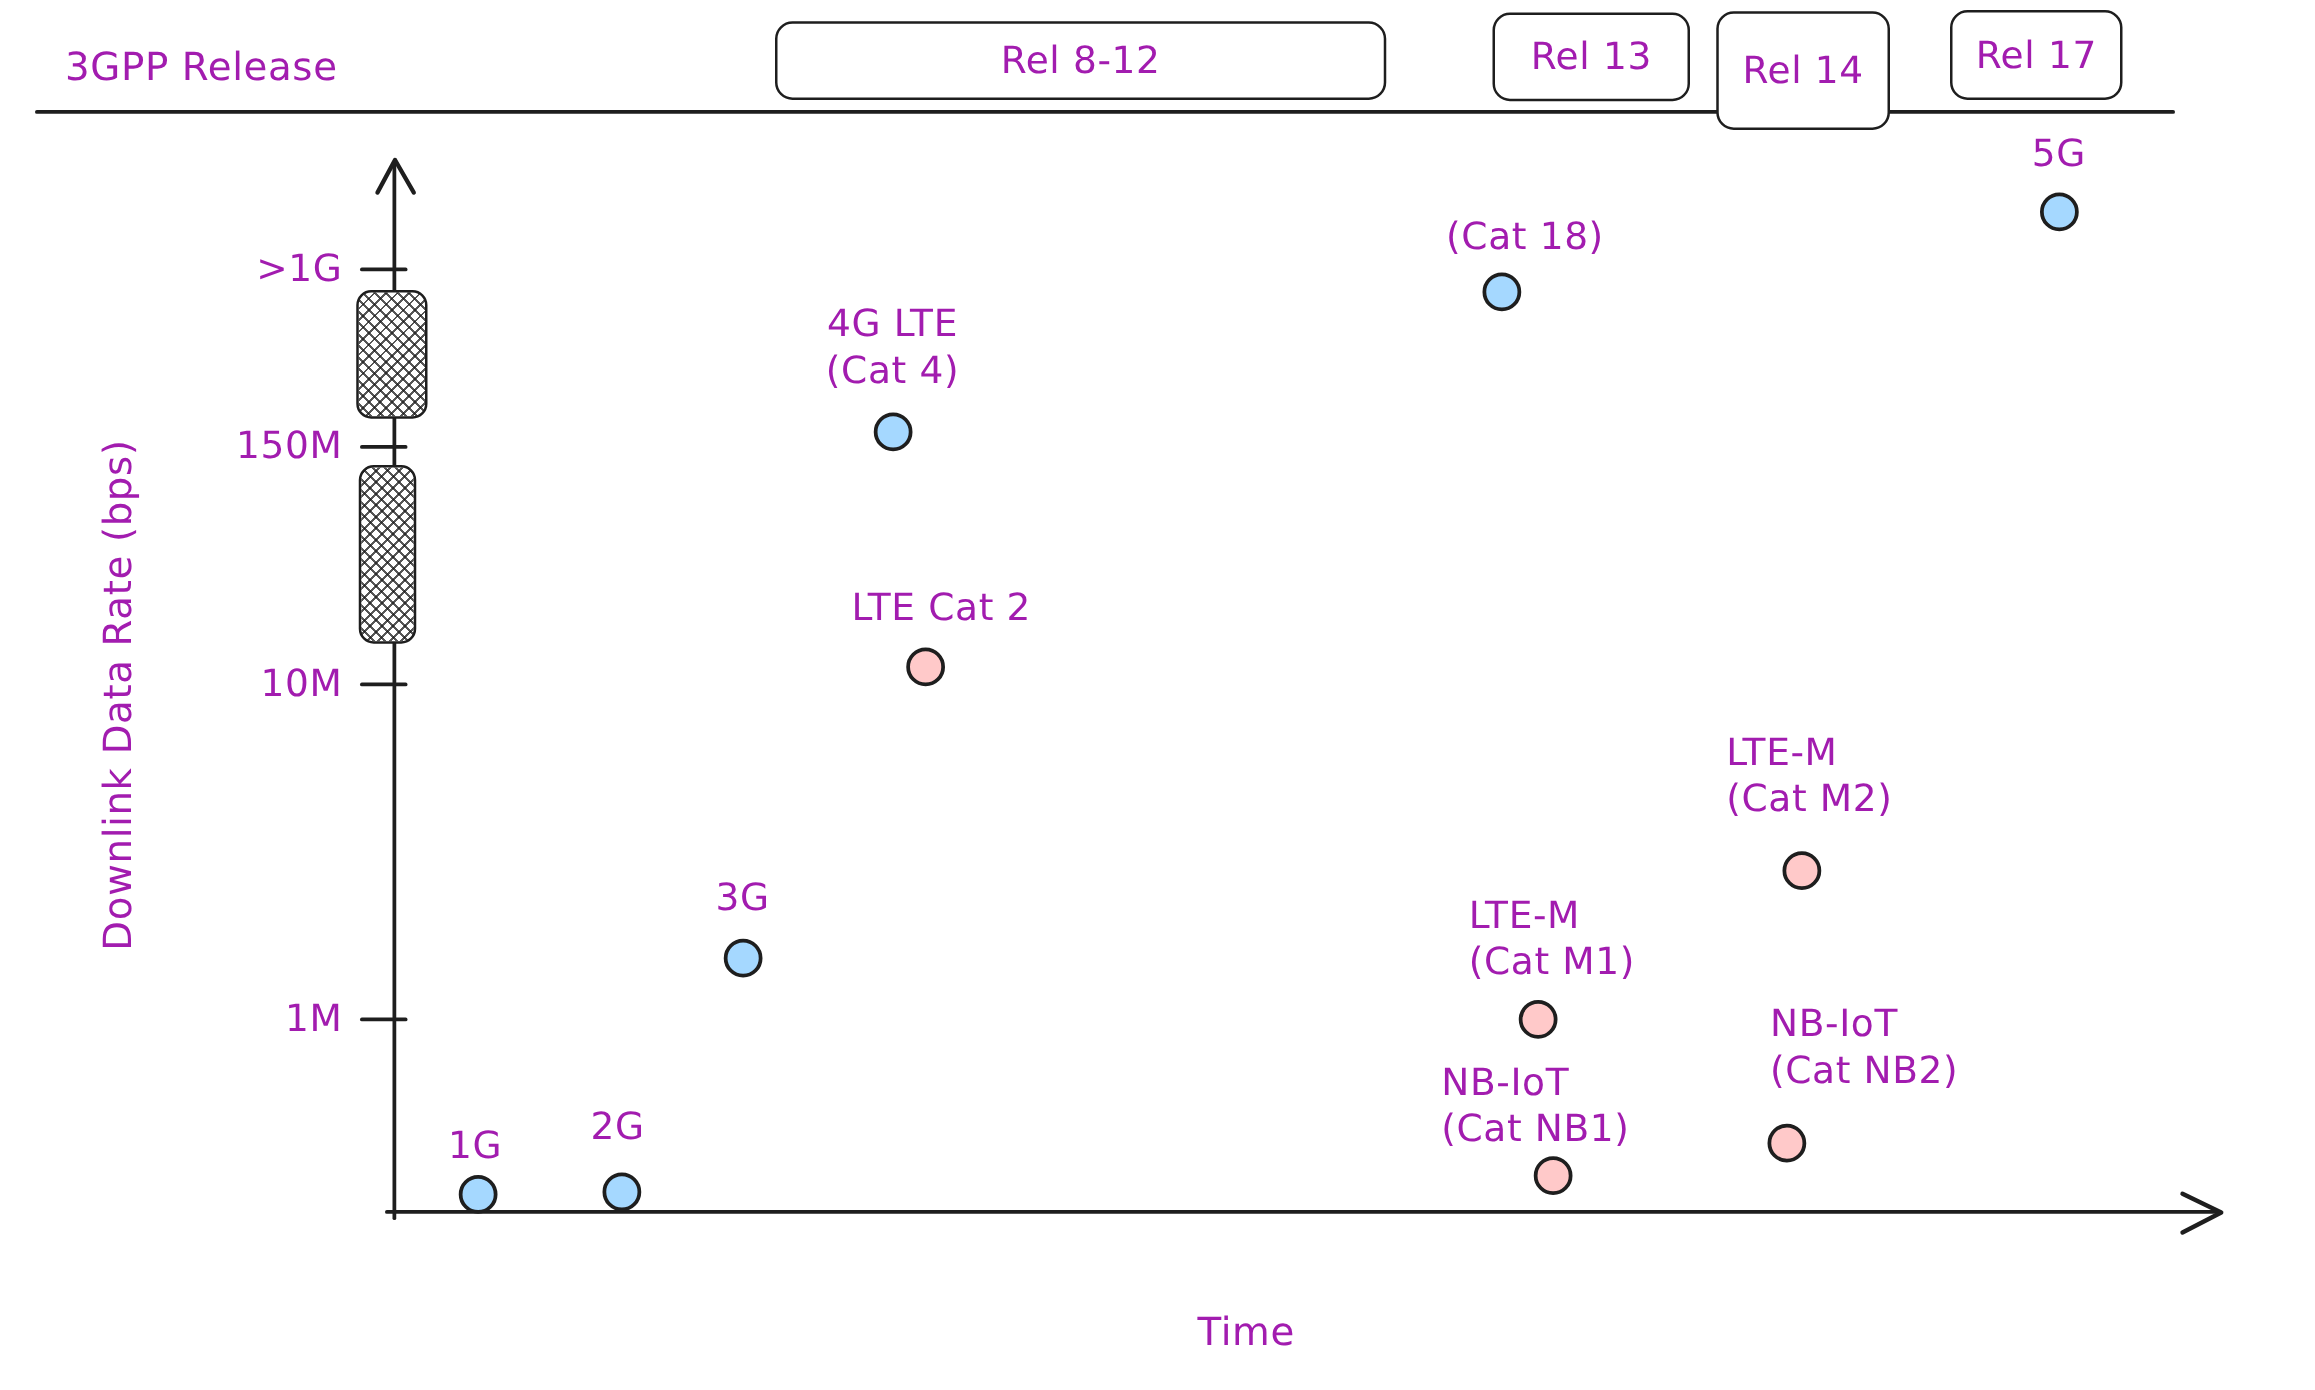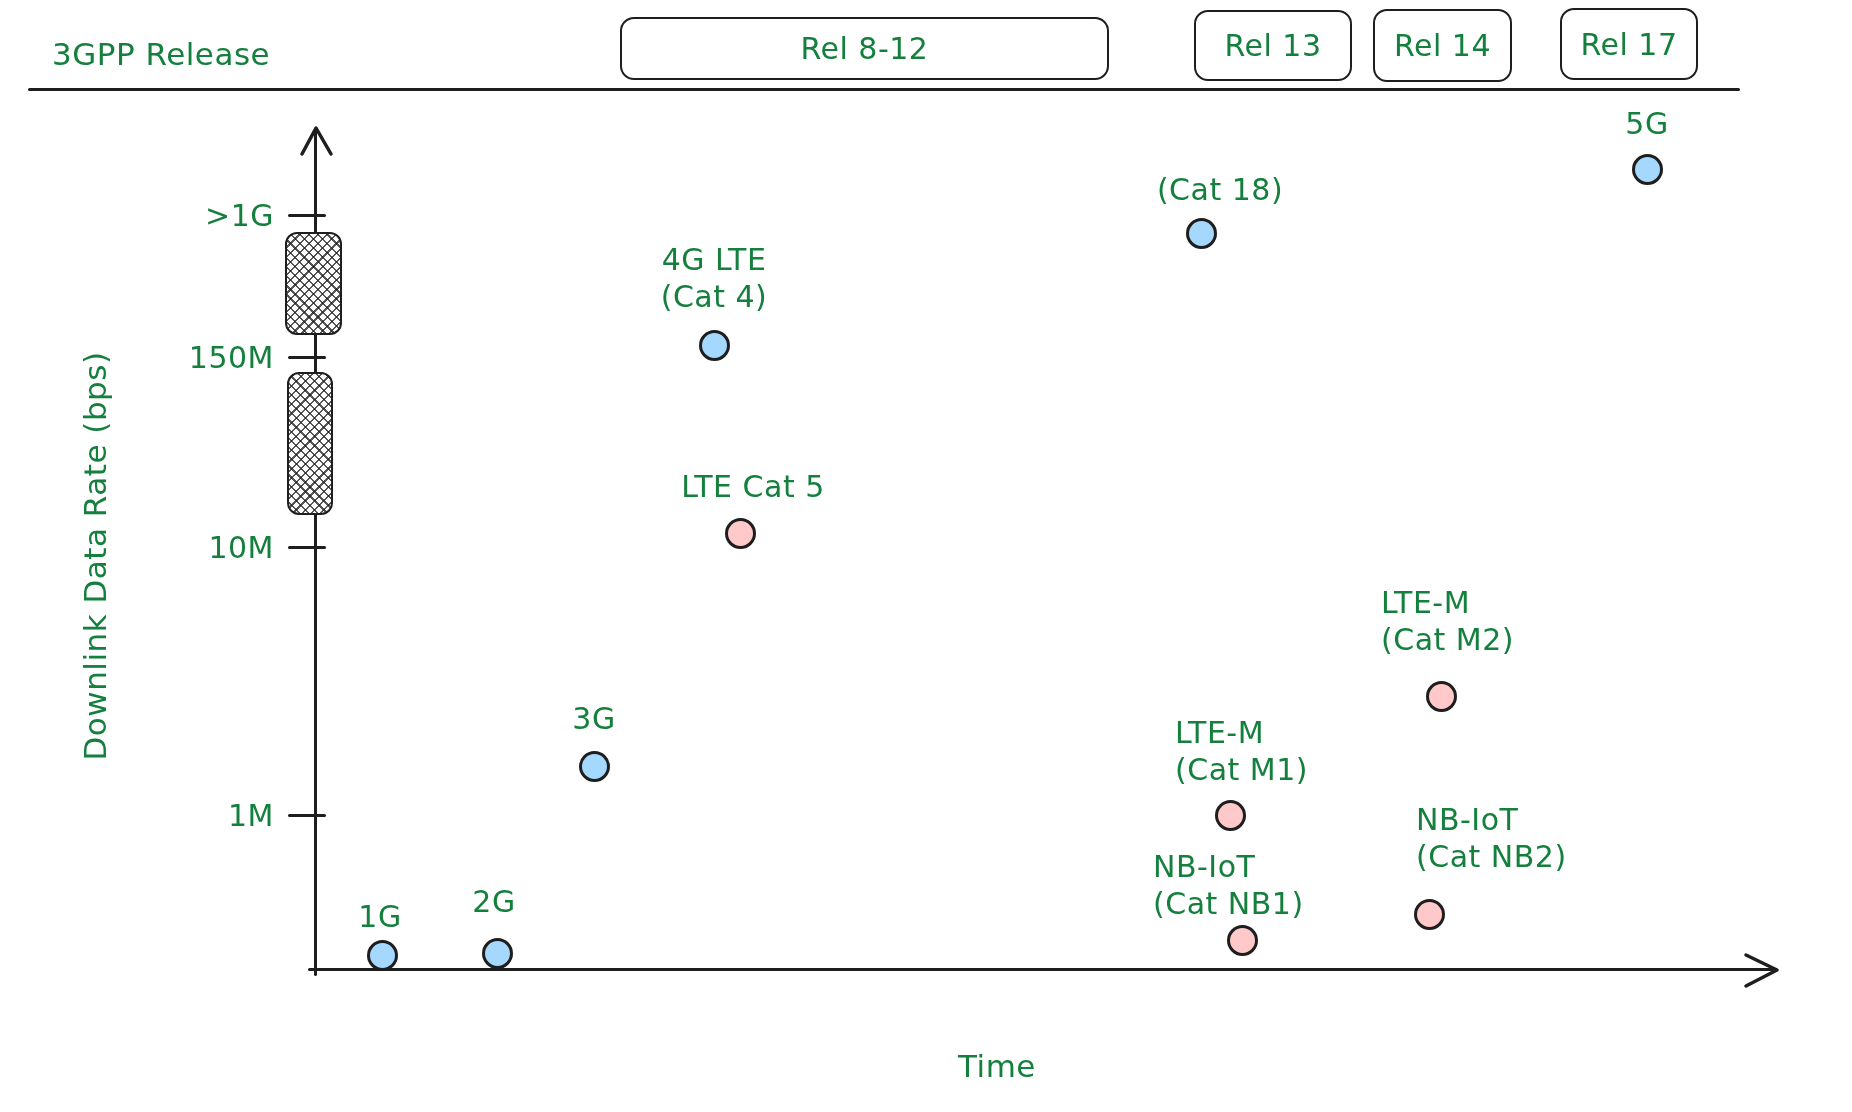--- a/index.html
+++ b/index.html
@@ -1,18 +1,18 @@
 <!DOCTYPE html>
 <html><head>
 <meta charset="utf-8">
 <style>
   html,body{margin:0;padding:0;background:#ffffff;}
   .canvas{
     position:relative;width:1852px;height:1112px;background:#fff;
-    font-family:"DejaVu Sans","Liberation Sans",sans-serif;color:#15803d;overflow:hidden;
+    font-family:"DejaVu Sans","Liberation Sans",sans-serif;color:#a21caf;overflow:hidden;
   }
   .hdr-title{position:absolute;left:52px;top:36px;font-size:31px;letter-spacing:.5px;white-space:nowrap;}
   .separator{position:absolute;left:28px;top:88px;width:1712px;height:3px;background:#1e1e1e;border-radius:2px;}
   .rel-box{
     position:absolute;box-sizing:border-box;border:2.5px solid #1e1e1e;border-radius:14px;
     display:flex;align-items:center;justify-content:center;font-size:30px;letter-spacing:.5px;background:#fff;
   }
   .axis-line{position:absolute;background:#1e1e1e;border-radius:2px;}
   .tick{position:absolute;height:3px;width:38px;background:#1e1e1e;border-radius:2px;}
   .tick-label{position:absolute;font-size:30px;white-space:nowrap;transform:translate(-100%,-50%);letter-spacing:.5px;}
@@ -40,21 +40,21 @@
 <body>
 
 <div class="canvas">
 
   <div class="hdr-title">3GPP Release</div>
   <div class="separator"></div>
 
   <div id="releases">
       <div class="rel-box" style="left: 620px; top: 17px; width: 489px; height: 63px;">Rel 8-12</div>
       <div class="rel-box" style="left: 1194px; top: 10px; width: 158px; height: 71px;">Rel 13</div>
-      <div class="rel-box" style="left: 1373px; top: 9px; width: 139px; height: 73px;">Rel 14</div>
+      <div class="rel-box" style="left: 1373px; top: 9px; width: 139px; height: 95px;">Rel 14</div>
       <div class="rel-box" style="left: 1560px; top: 8px; width: 138px; height: 72px;">Rel 17</div>
     </div>
 
   <div class="axis-line" style="left:314px;top:130px;width:3px;height:846px;"></div>
   <div class="axis-line" style="left:308px;top:968px;width:1466px;height:3px;"></div>
 
   <svg class="overlay" width="1852" height="1112">
     <polyline points="302,154 316,128 331,154" fill="none" stroke="#1e1e1e" stroke-width="3.5" stroke-linecap="round" stroke-linejoin="round"></polyline>
     <polyline points="1746,955 1777,970 1746,986" fill="none" stroke="#1e1e1e" stroke-width="3.5" stroke-linecap="round" stroke-linejoin="round"></polyline>
   </svg>
@@ -90,21 +90,21 @@
       <div class="pt-label center" style="left: 594px; top: 737px;">
         <div>3G</div>
       </div>
       <div class="pt-circle" style="left: 698.5px; top: 329.5px; background: rgb(165, 216, 255);"></div>
       <div class="pt-label center" style="left: 714px; top: 315px;">
         <div>4G LTE</div>
         <div>(Cat 4)</div>
       </div>
       <div class="pt-circle" style="left: 724.5px; top: 517.5px; background: rgb(255, 201, 201);"></div>
       <div class="pt-label center" style="left: 753px; top: 505px;">
-        <div>LTE Cat 5</div>
+        <div>LTE Cat 2</div>
       </div>
       <div class="pt-circle" style="left: 1185.5px; top: 217.5px; background: rgb(165, 216, 255);"></div>
       <div class="pt-label center" style="left: 1220px; top: 208px;">
         <div>(Cat 18)</div>
       </div>
       <div class="pt-circle" style="left: 1631.5px; top: 153.5px; background: rgb(165, 216, 255);"></div>
       <div class="pt-label center" style="left: 1647px; top: 142px;">
         <div>5G</div>
       </div>
       <div class="pt-circle" style="left: 1214.5px; top: 799.5px; background: rgb(255, 201, 201);"></div>

